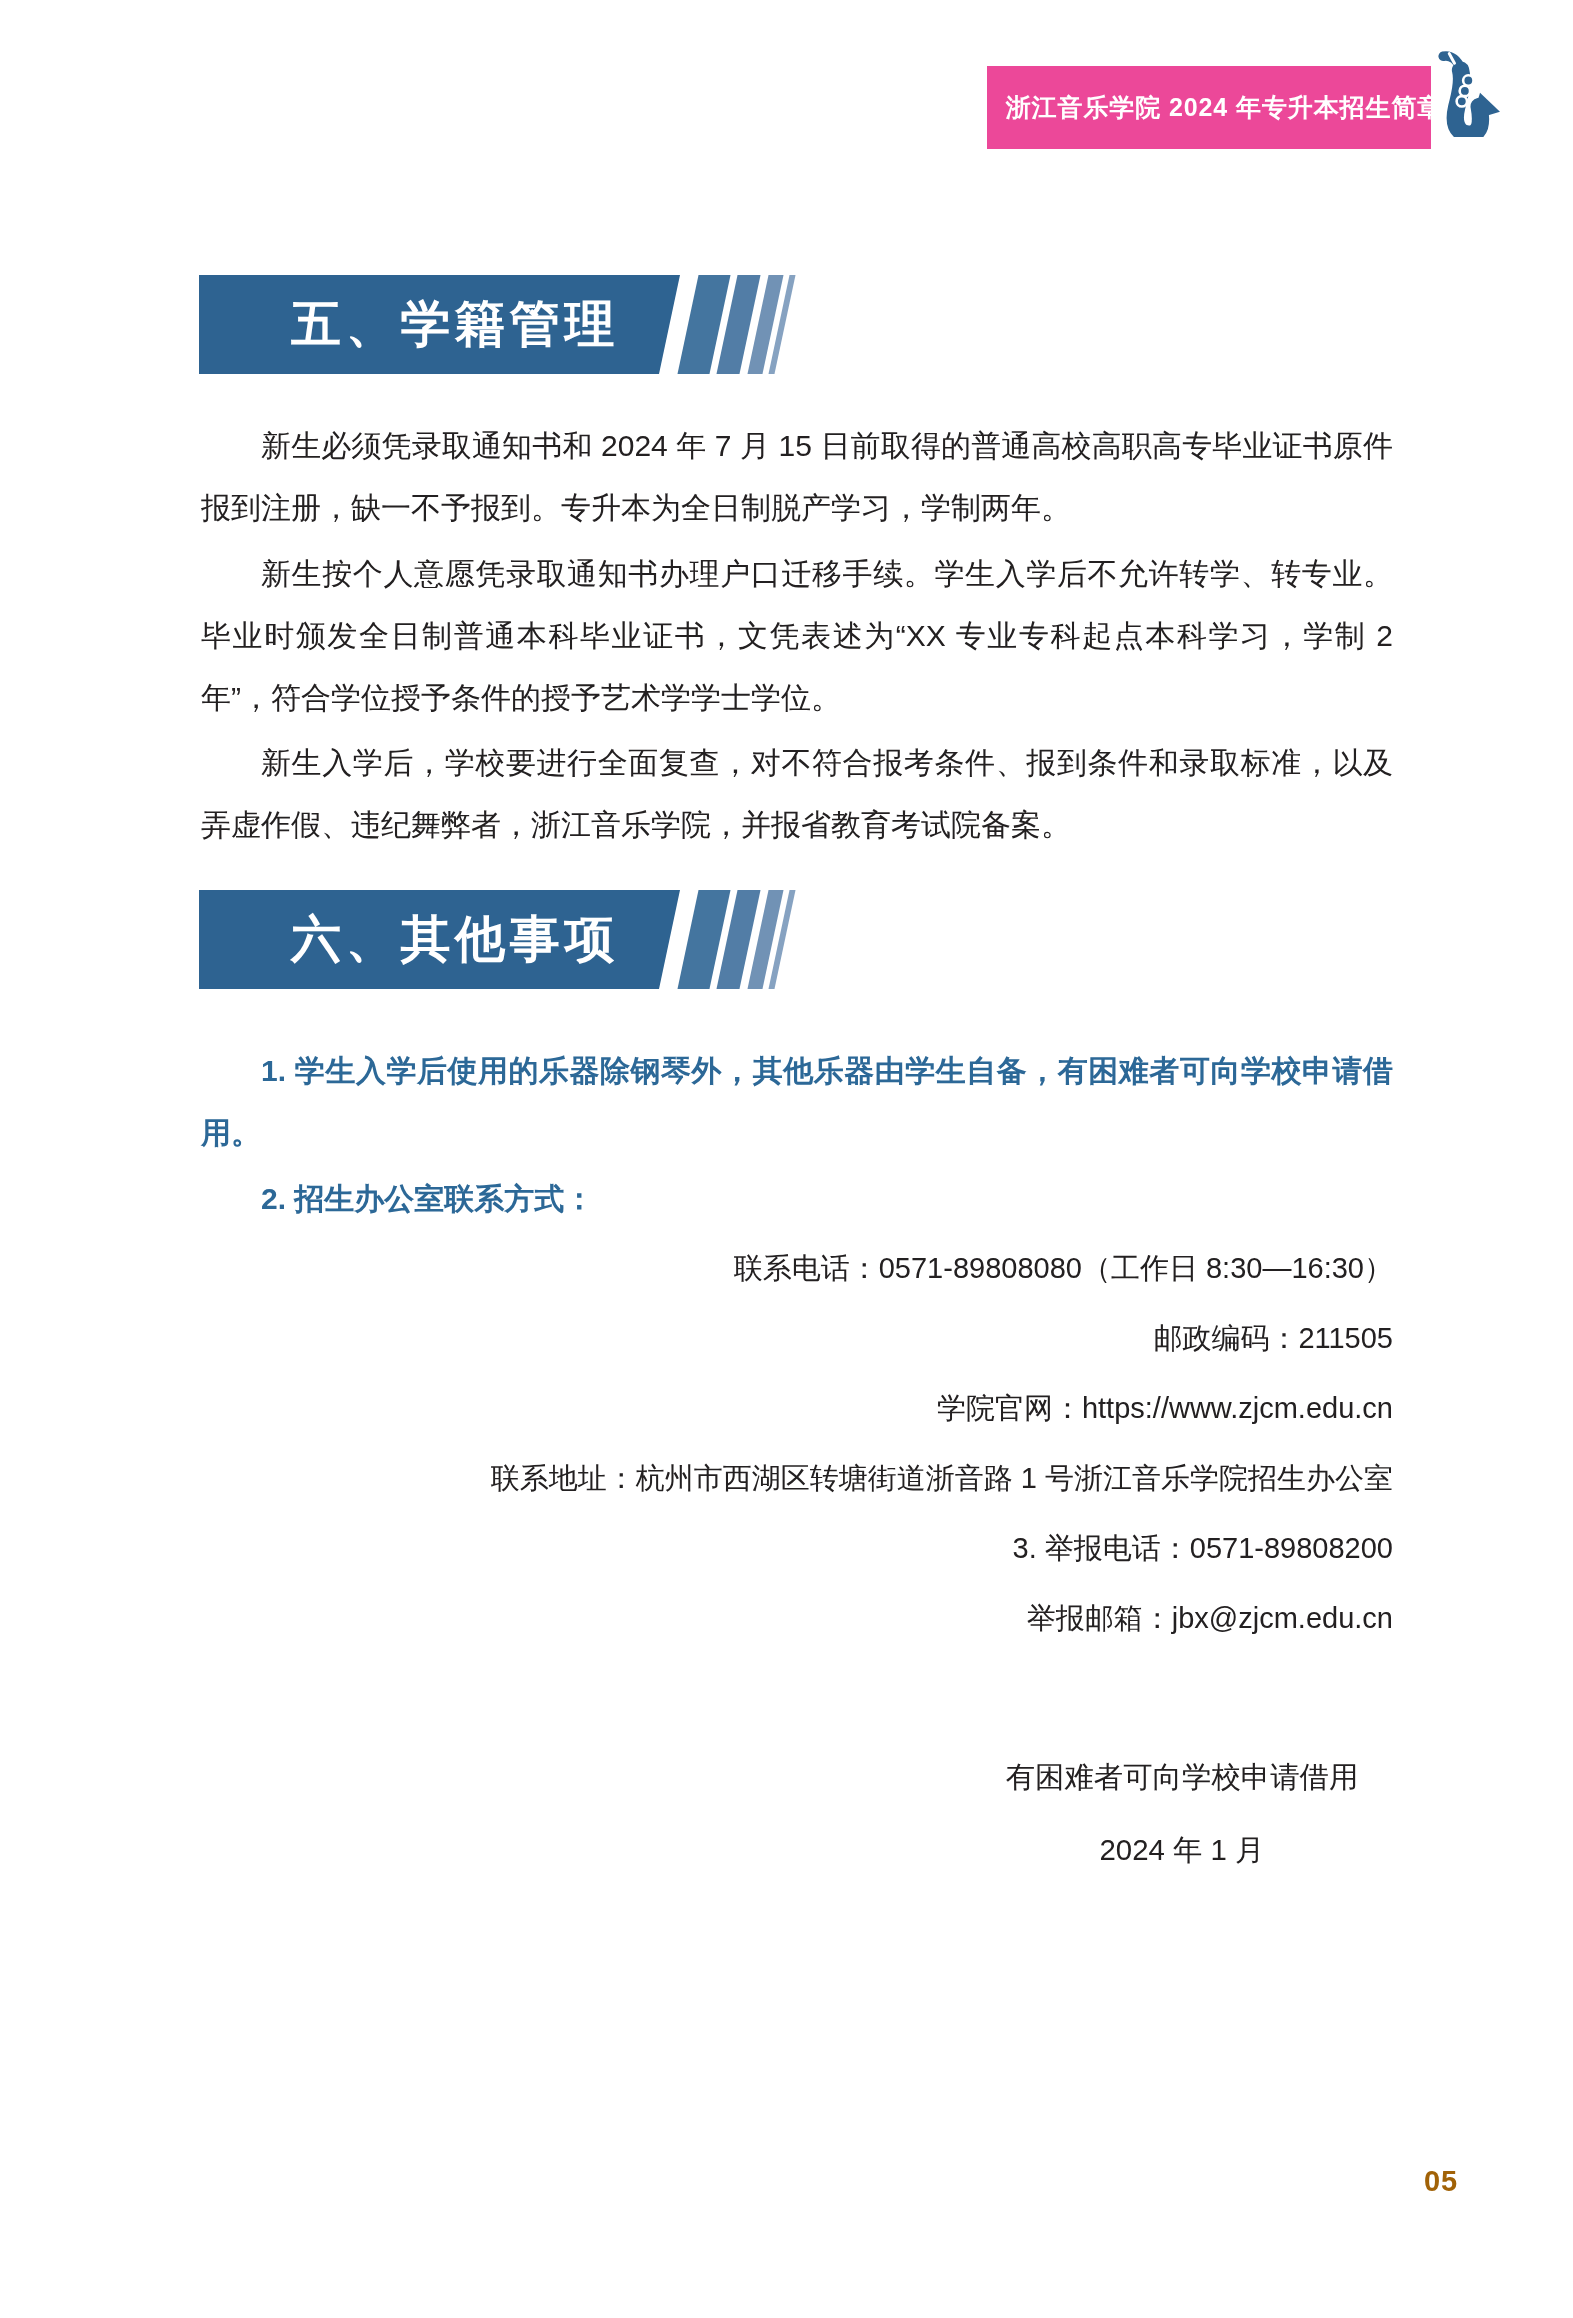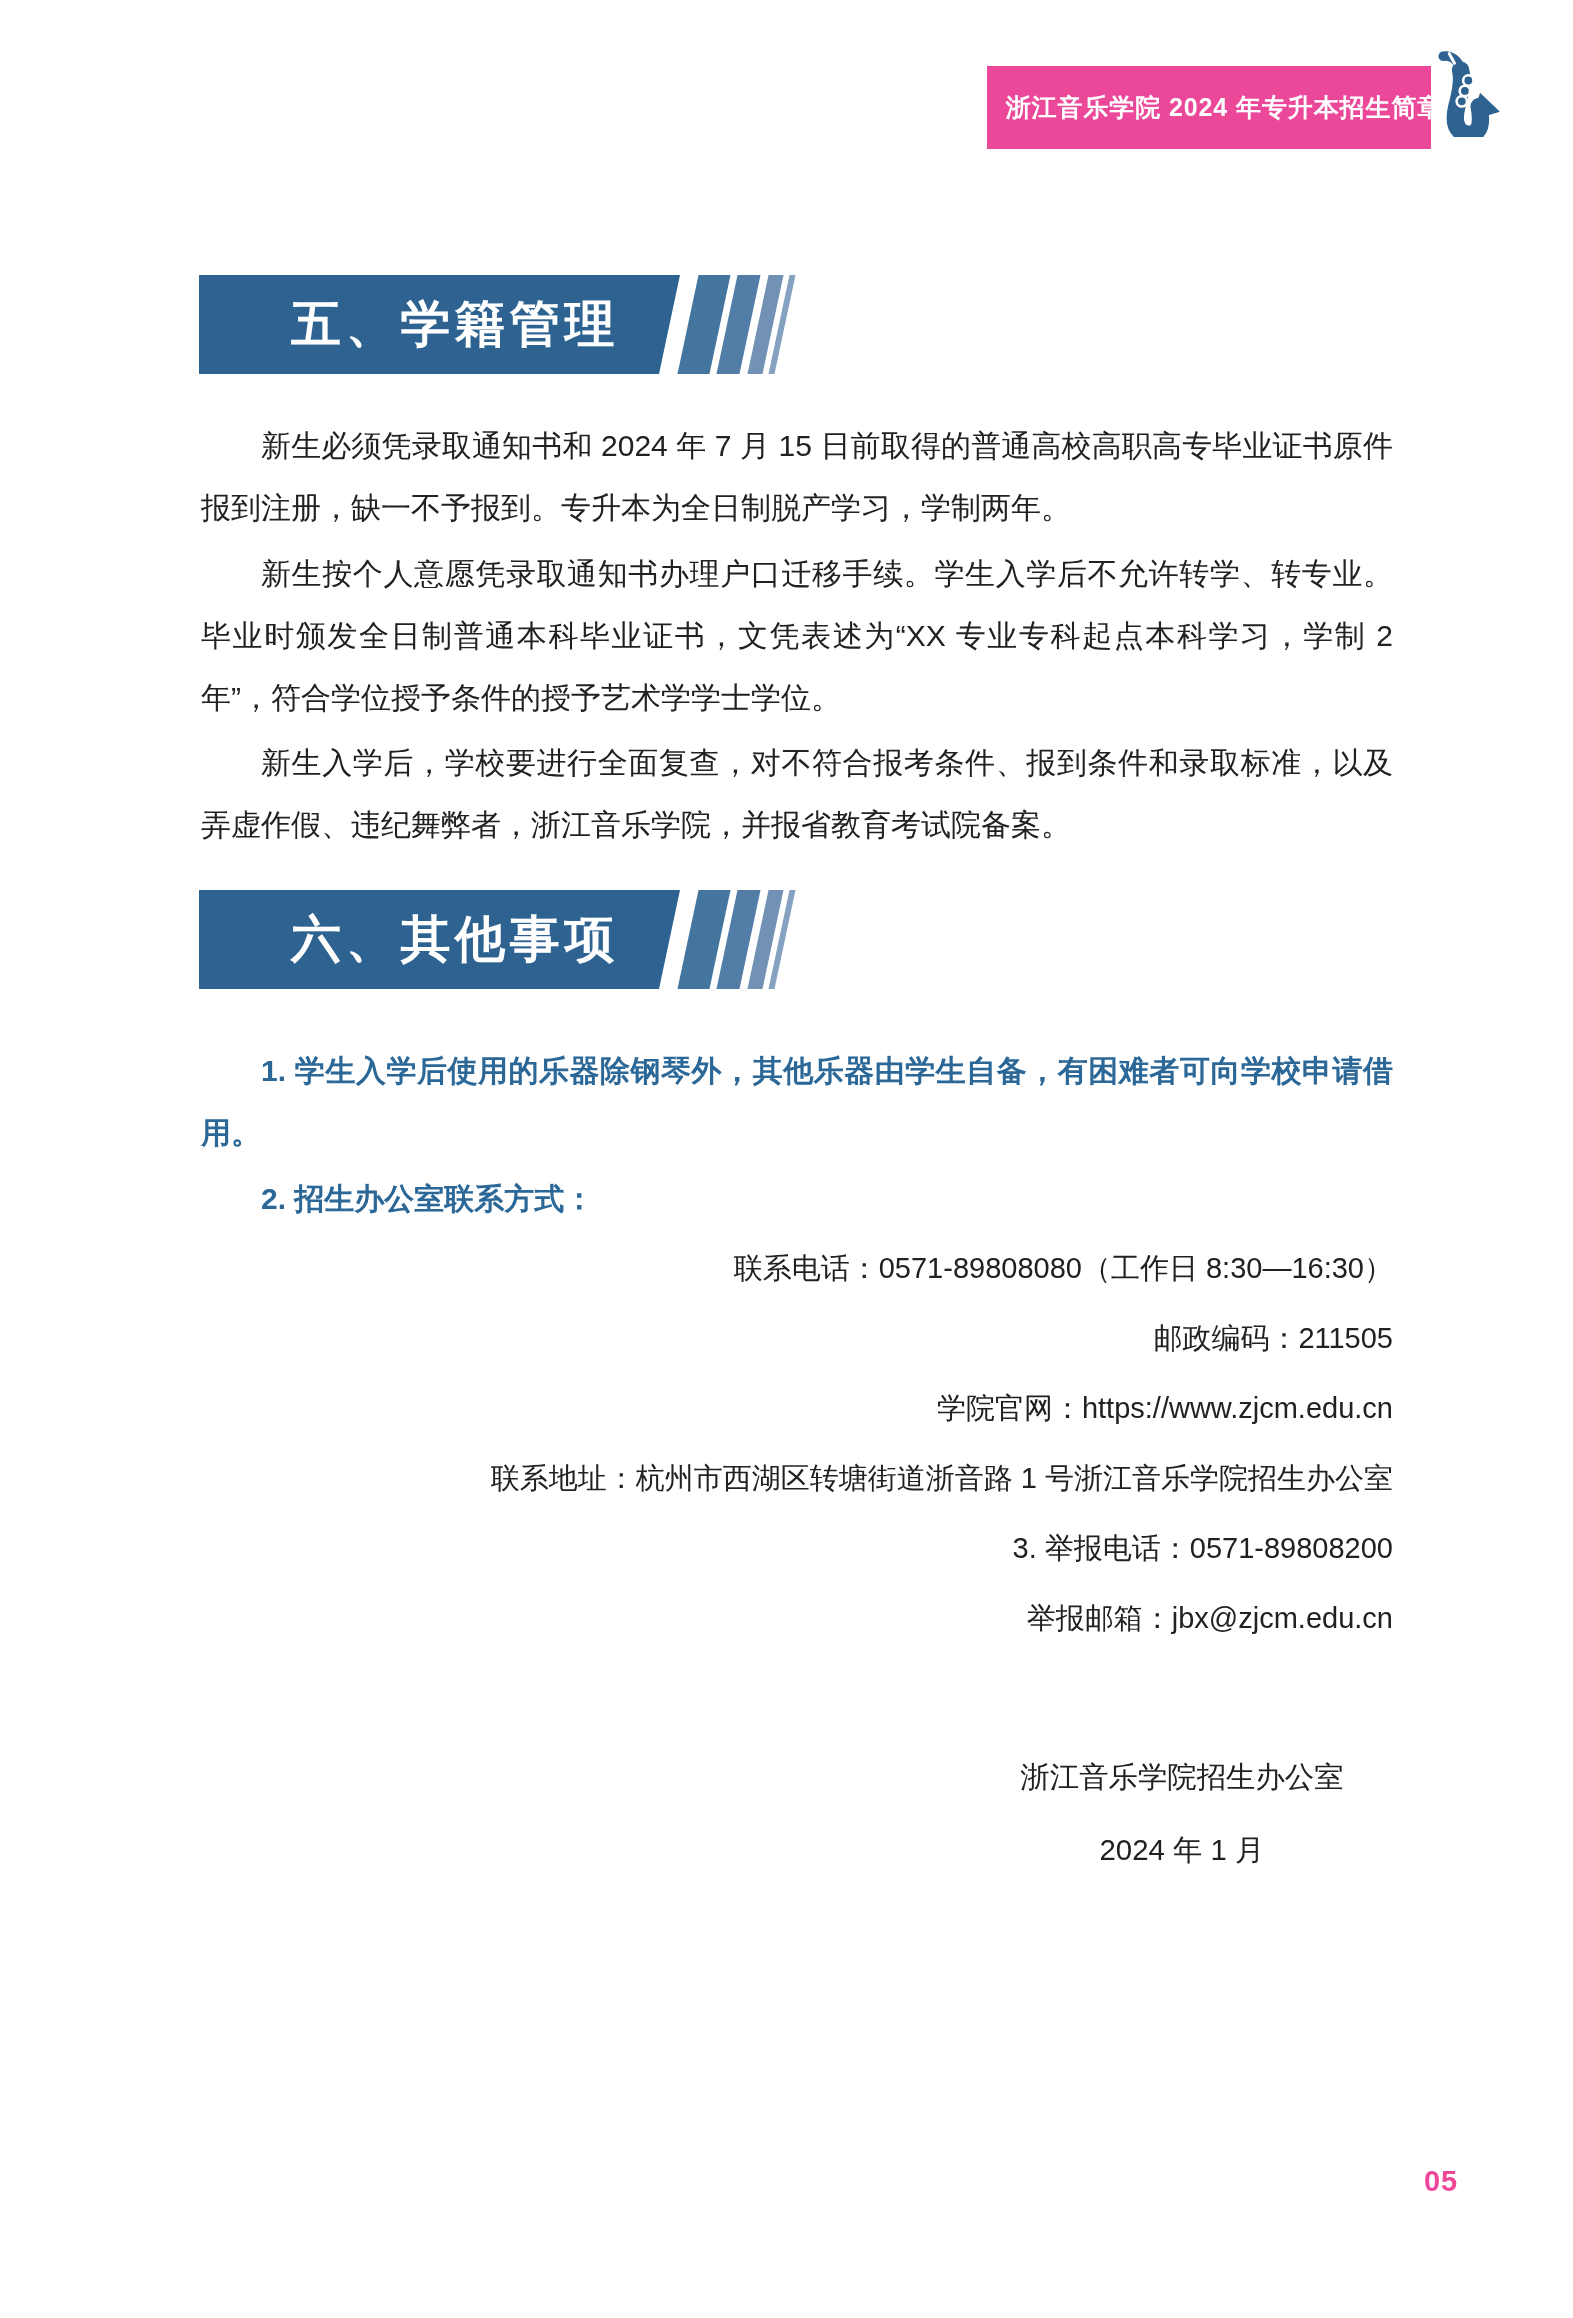--- a/index.html
+++ b/index.html
@@ -49,21 +49,21 @@
     color:#232021; white-space:nowrap;
   }
 
   
   .footer-block { position:absolute; left:981px; top:1758px; width:402px; text-align:center; }
   .footer-block .sig  { font-size:29.4px; line-height:37px; }
   .footer-block .date { font-size:29.4px; line-height:37px; margin-top:36px; }
 
   .page-number {
     position:absolute; left:1424px; top:2165px;
-    color:#ec4899; font-size:29px; font-weight:bold; letter-spacing:0.9px;
+    color:#a16207; font-size:29px; font-weight:bold; letter-spacing:0.9px;
   }
 </style>
 </head>
 <body>
 
 <div class="page">
 
   <div class="badge-bar">
     <span>浙江音乐学院 2024 年专升本招生简章</span>
   </div>
@@ -114,20 +114,20 @@
       <div class="contact-line">联系电话：0571-89808080（工作日 8:30—16:30）</div>
       <div class="contact-line">邮政编码：211505</div>
       <div class="contact-line">学院官网：https://www.zjcm.edu.cn</div>
       <div class="contact-line">联系地址：杭州市西湖区转塘街道浙音路 1 号浙江音乐学院招生办公室</div>
       <div class="contact-line">3. 举报电话：0571-89808200</div>
       <div class="contact-line">举报邮箱：jbx@zjcm.edu.cn</div>
     </div>
   </div>
 
   <div class="footer-block">
-    <div class="sig">浙江音乐学院招生办公室</div>
+    <div class="sig">有困难者可向学校申请借用</div>
     <div class="date">2024 年 1 月</div>
   </div>
 
   <div class="page-number">05</div>
 
 </div>
 
 
 </body></html>

